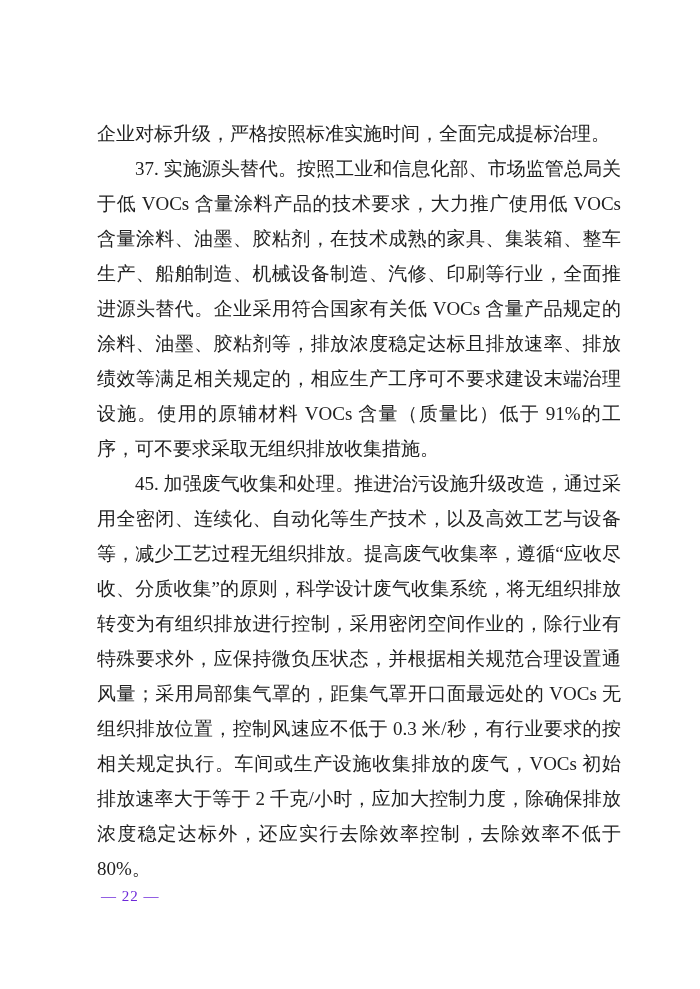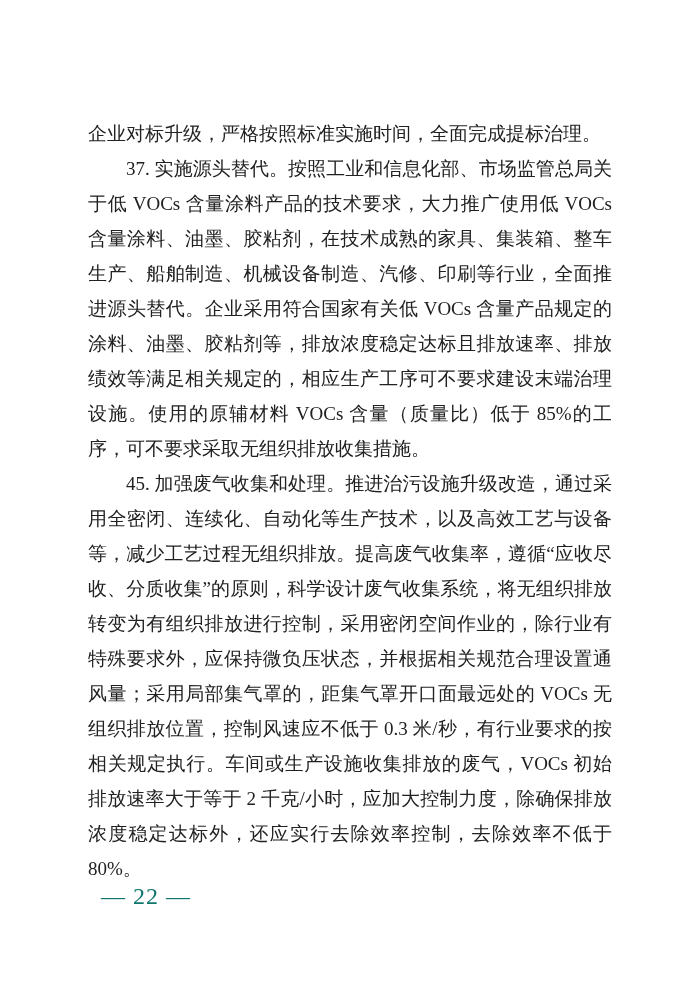--- a/index.html
+++ b/index.html
@@ -11,21 +11,21 @@
     position: relative;
     width: 700px;
     height: 989px;
     background: #ffffff;
     overflow: hidden;
     font-family: "Liberation Serif", "DejaVu Serif", serif;
     color: #212121;
   }
   .content {
     position: absolute;
-    left: 88px;
+    left: 97px;
     top: 116px;
     width: 524px;
     font-size: 19px;
     line-height: 35px;
     text-align: justify;
     text-justify: inter-ideograph;
   }
   .content p {
     margin: 0;
     padding: 0;
@@ -33,37 +33,37 @@
   .para-indent {
     text-indent: 2em;
   }
   .lead {
     font-weight: normal;
   }
   .page-footer {
     position: absolute;
     left: 101px;
     top: 884px;
-    font-size: 24px;
+    font-size: 15px;
     line-height: 24px;
     letter-spacing: 1px;
-    color: #0f766e;
+    color: #6d28d9;
   }
 </style>
 </head>
 <body>
 
 <div class="page">
 
   <div class="content">
 
     <p class="para-plain">企业对标升级，严格按照标准实施时间，全面完成提标治理。</p>
 
     <p class="para-indent">
-      <span class="lead">37. 实施源头替代。</span><span>按照工业和信息化部、市场监管总局关于低 VOCs 含量涂料产品的技术要求，大力推广使用低 VOCs 含量涂料、油墨、胶粘剂，在技术成熟的家具、集装箱、整车生产、船舶制造、机械设备制造、汽修、印刷等行业，全面推进源头替代。企业采用符合国家有关低 VOCs 含量产品规定的涂料、油墨、胶粘剂等，排放浓度稳定达标且排放速率、排放绩效等满足相关规定的，相应生产工序可不要求建设末端治理设施。使用的原辅材料 VOCs 含量（质量比）低于 85%的工序，可不要求采取无组织排放收集措施。</span>
+      <span class="lead">37. 实施源头替代。</span><span>按照工业和信息化部、市场监管总局关于低 VOCs 含量涂料产品的技术要求，大力推广使用低 VOCs 含量涂料、油墨、胶粘剂，在技术成熟的家具、集装箱、整车生产、船舶制造、机械设备制造、汽修、印刷等行业，全面推进源头替代。企业采用符合国家有关低 VOCs 含量产品规定的涂料、油墨、胶粘剂等，排放浓度稳定达标且排放速率、排放绩效等满足相关规定的，相应生产工序可不要求建设末端治理设施。使用的原辅材料 VOCs 含量（质量比）低于 91%的工序，可不要求采取无组织排放收集措施。</span>
     </p>
 
     <p class="para-indent">
       <span class="lead">45. 加强废气收集和处理。</span><span>推进治污设施升级改造，通过采用全密闭、连续化、自动化等生产技术，以及高效工艺与设备等，减少工艺过程无组织排放。提高废气收集率，遵循“应收尽收、分质收集”的原则，科学设计废气收集系统，将无组织排放转变为有组织排放进行控制，采用密闭空间作业的，除行业有特殊要求外，应保持微负压状态，并根据相关规范合理设置通风量；采用局部集气罩的，距集气罩开口面最远处的 VOCs 无组织排放位置，控制风速应不低于 0.3 米/秒，有行业要求的按相关规定执行。车间或生产设施收集排放的废气，VOCs 初始排放速率大于等于 2 千克/小时，应加大控制力度，除确保排放浓度稳定达标外，还应实行去除效率控制，去除效率不低于 80%。</span>
     </p>
 
 
   </div>
 
   <div class="page-footer">— 22 —</div>

